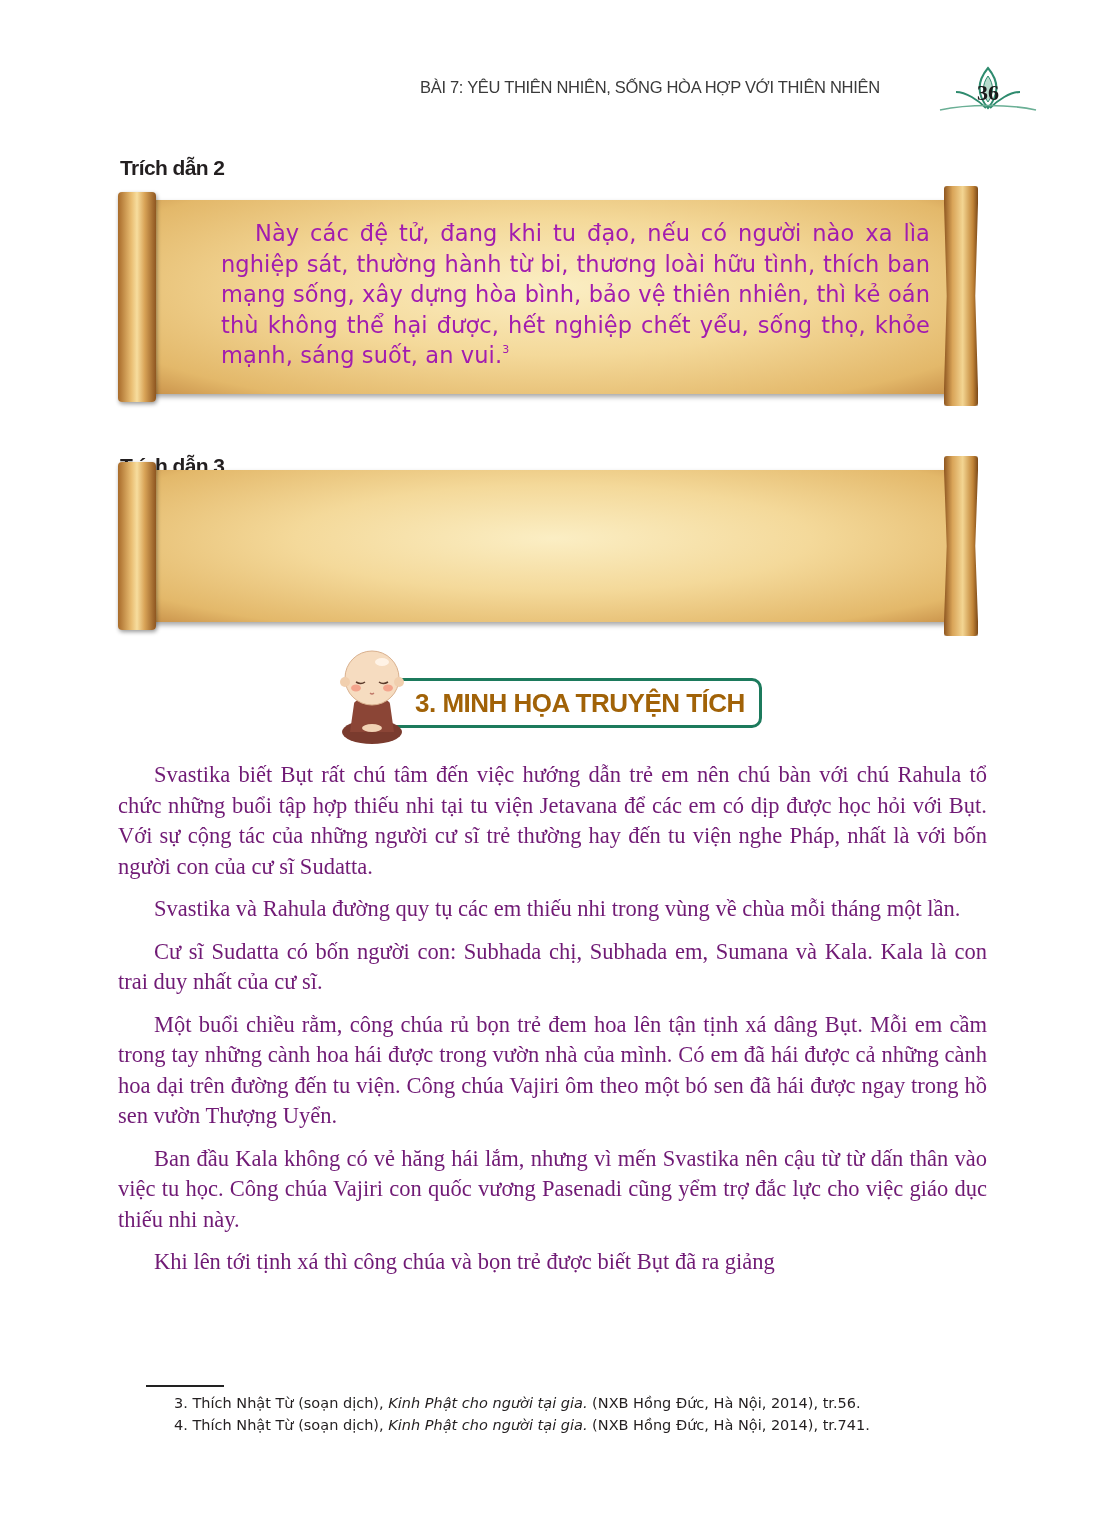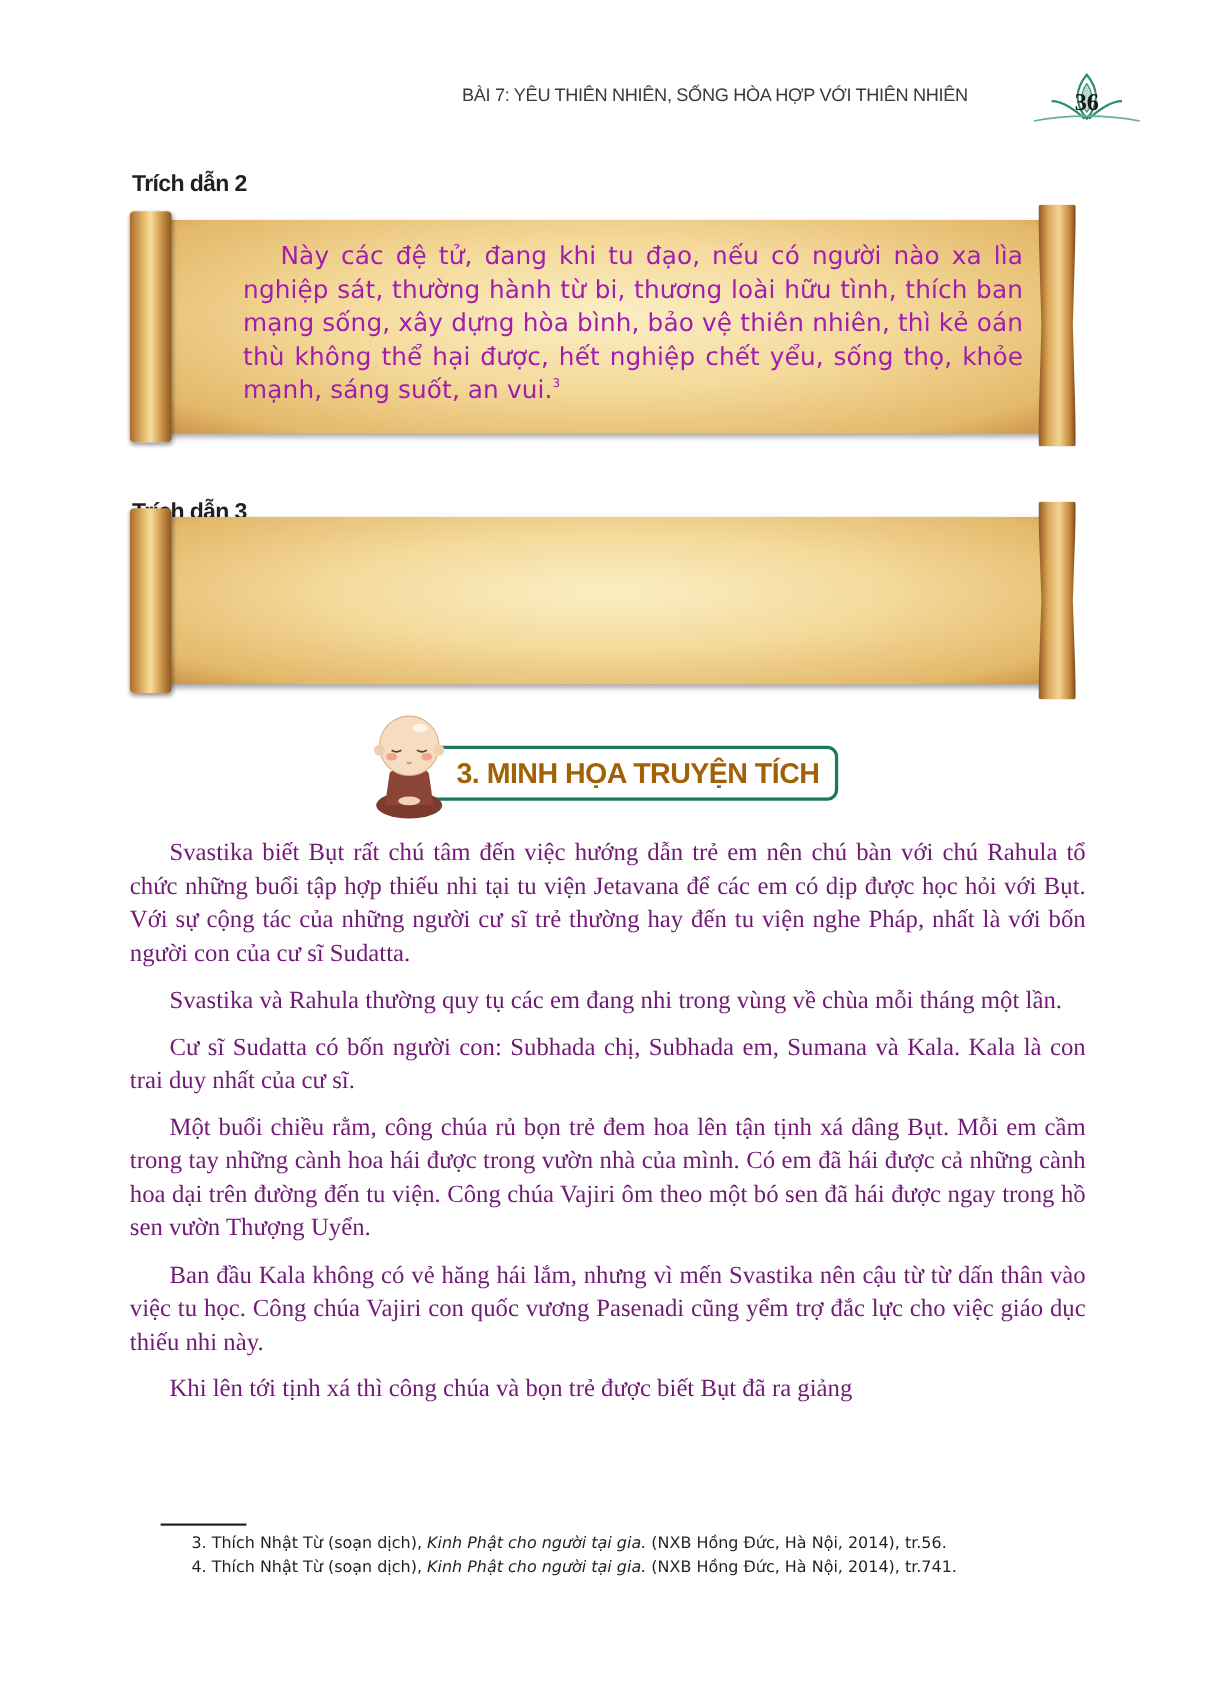--- a/index.html
+++ b/index.html
@@ -109,21 +109,21 @@
   <circle cx="63" cy="34" r="5" fill="#f1cfae"></circle>
   <ellipse cx="20" cy="40" rx="5" ry="3.5" fill="#f3a48c"></ellipse>
   <ellipse cx="52" cy="40" rx="5" ry="3.5" fill="#f3a48c"></ellipse>
   <path d="M20 34 Q25 37 29 34" fill="none" stroke="#5a3a2a" stroke-width="1.5"></path>
   <path d="M43 34 Q47 37 52 34" fill="none" stroke="#5a3a2a" stroke-width="1.5"></path>
   <path d="M34 45 Q36 47 38 45" fill="none" stroke="#c07a6a" stroke-width="1.2"></path>
 </svg>
 
 <div class="body-text" style="top:760px;">
   <p>Svastika biết Bụt rất chú tâm đến việc hướng dẫn trẻ em nên chú bàn với chú Rahula tổ chức những buổi tập hợp thiếu nhi tại tu viện Jetavana để các em có dịp được học hỏi với Bụt. Với sự cộng tác của những người cư sĩ trẻ thường hay đến tu viện nghe Pháp, nhất là với bốn người con của cư sĩ Sudatta.</p>
-  <p>Svastika và Rahula thường quy tụ các em đang nhi trong vùng về chùa mỗi tháng một lần.</p>
+  <p>Svastika và Rahula đường quy tụ các em thiếu nhi trong vùng về chùa mỗi tháng một lần.</p>
   <p>Cư sĩ Sudatta có bốn người con: Subhada chị, Subhada em, Sumana và Kala. Kala là con trai duy nhất của cư sĩ.</p>
   <p>Một buổi chiều rằm, công chúa rủ bọn trẻ đem hoa lên tận tịnh xá dâng Bụt. Mỗi em cầm trong tay những cành hoa hái được trong vườn nhà của mình. Có em đã hái được cả những cành hoa dại trên đường đến tu viện. Công chúa Vajiri ôm theo một bó sen đã hái được ngay trong hồ sen vườn Thượng Uyển.</p>
   <p>Ban đầu Kala không có vẻ hăng hái lắm, nhưng vì mến Svastika nên cậu từ từ dấn thân vào việc tu học. Công chúa Vajiri con quốc vương Pasenadi cũng yểm trợ đắc lực cho việc giáo dục thiếu nhi này.</p>
   <p>Khi lên tới tịnh xá thì công chúa và bọn trẻ được biết Bụt đã ra giảng</p>
 </div>
 
 <div class="fn-rule"></div>
 <div class="footnotes">
   <div><span>3. Thích Nhật Từ (soạn dịch), </span><i>Kinh Phật cho người tại gia.</i><span> (NXB Hồng Đức, Hà Nội, 2014), tr.56.</span></div>
   <div><span>4. Thích Nhật Từ (soạn dịch), </span><i>Kinh Phật cho người tại gia.</i><span> (NXB Hồng Đức, Hà Nội, 2014), tr.741.</span></div>

